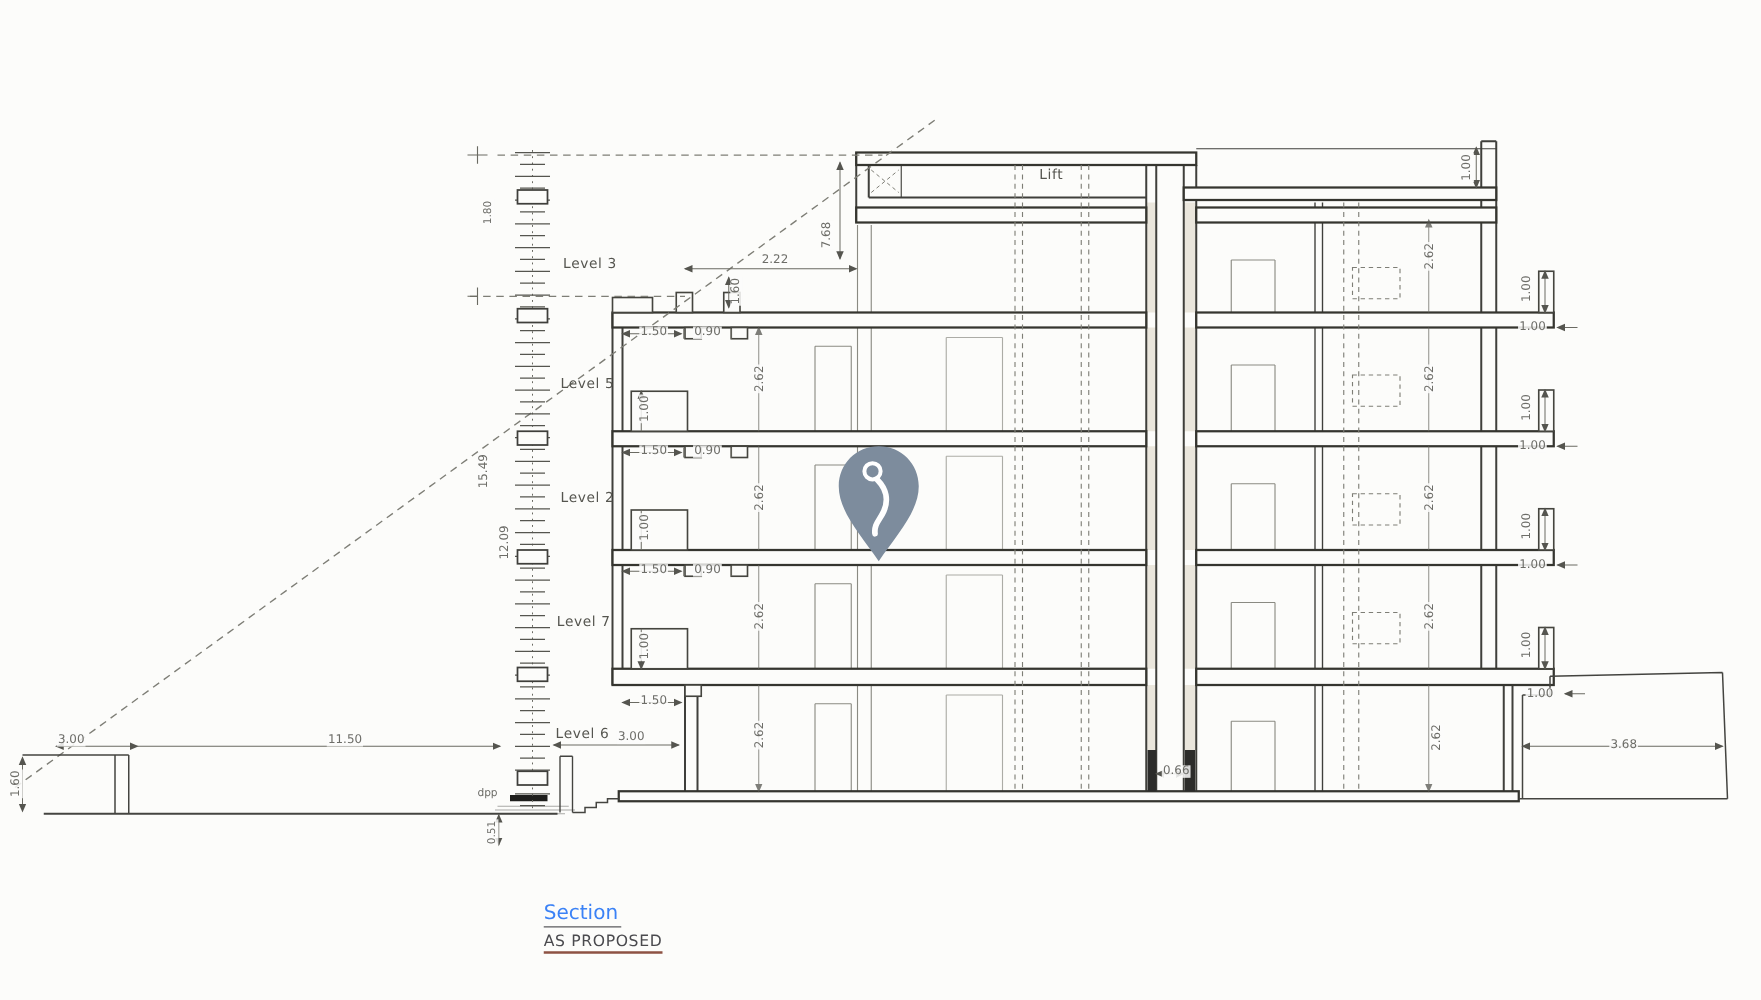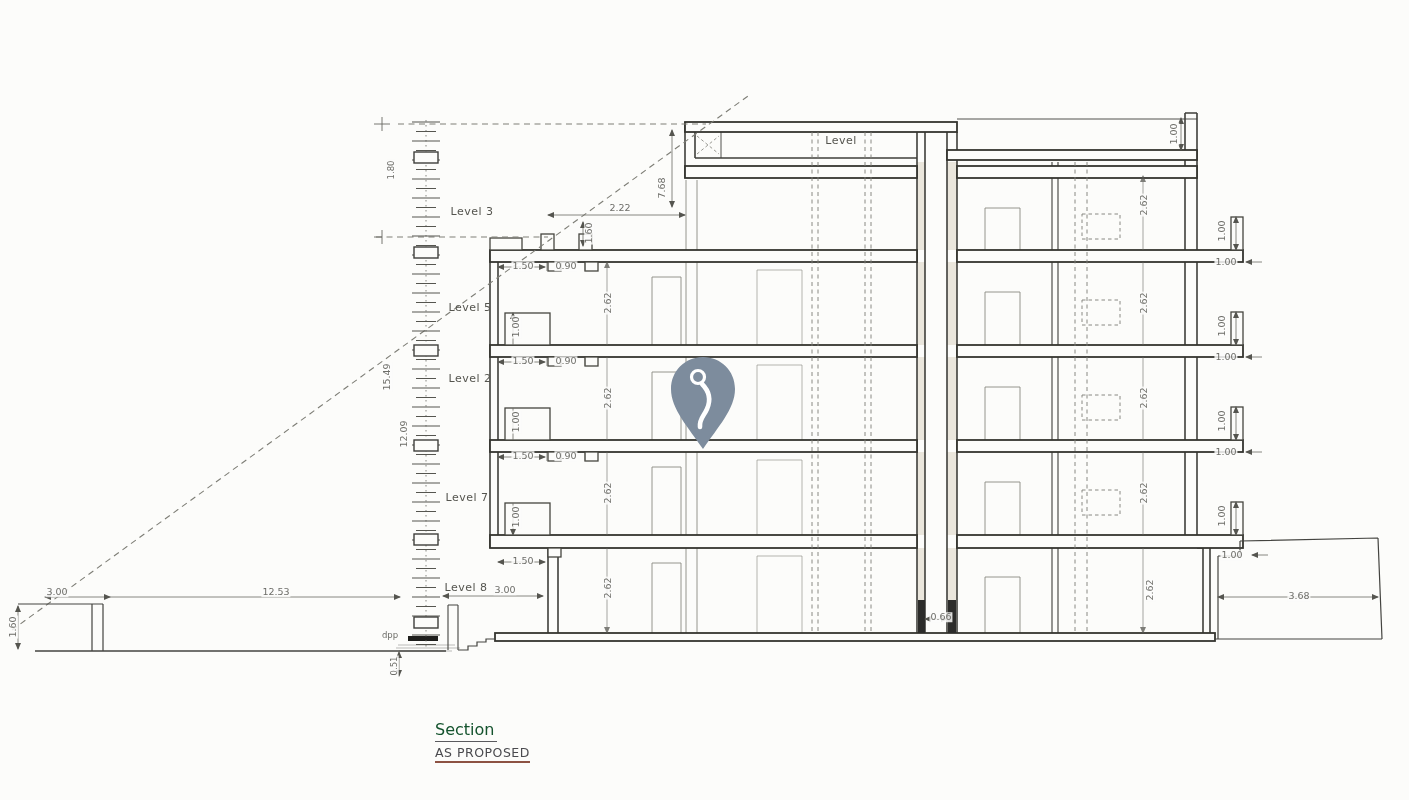--- a/index.html
+++ b/index.html
@@ -6,21 +6,21 @@
   .canvas{position:relative;width:1409px;height:800px;background:#fcfcfa;overflow:hidden;
           font-family:"DejaVu Sans","Liberation Sans",sans-serif;}
   svg{position:absolute;left:0;top:0;}
   .lbl{position:absolute;transform:translate(-50%,-50%);white-space:nowrap;
        font-size:9.5px;color:#6d6d68;background:rgba(252,252,250,.85);
        padding:0 1px;line-height:1;}
   .lbl.v{transform:translate(-50%,-50%) rotate(-90deg);}
   .lbl.room{font-size:11px;color:#55554f;background:transparent;letter-spacing:.5px;}
   .lbl.tiny{font-size:8.5px;}
   .titleblock{position:absolute;left:435px;top:720px;}
-  .titleblock .t{font-size:16px;color:#14532d;border-bottom:1.4px solid #5a5a5e;
+  .titleblock .t{font-size:16px;color:#3b82f6;border-bottom:1.4px solid #5a5a5e;
                  padding-bottom:2px;display:inline-block;min-width:62px;}
   .titleblock .s{font-size:12.5px;color:#4a4a4e;letter-spacing:.5px;margin-top:2px;
                  border-bottom:2px solid #8D5243;padding-bottom:1px;display:inline-block;}
 </style>
 </head>
 <body>
 
 <div class="canvas">
 
 <svg width="1409" height="800" viewBox="0 0 1409 800">
@@ -188,25 +188,25 @@
 
   <g>
     <path d="M703,449 C688,427 671,409 671,389 C671,371 685,357 703,357 C721,357 735,371 735,389 C735,409 718,427 703,449 Z" fill="#7D8C9D"></path>
     <circle cx="698" cy="377" r="6.5" fill="none" stroke="#ffffff" stroke-width="3.2"></circle>
     <path d="M702,384 C709,391 711,400 707,409 C704,416 699,419 700,427" fill="none" stroke="#ffffff" stroke-width="4.6" stroke-linecap="round"></path>
   </g>
 </svg>
 
 <div class="lbl room" style="left:472px;top:211px">Level 3</div>
 <div class="lbl room" style="left:470px;top:307px">Level 5</div>
-<div class="lbl room" style="left:470px;top:378px">Level 2</div>
+<div class="lbl room" style="left:470px;top:398px">Level 2</div>
 <div class="lbl room" style="left:467px;top:497px">Level 7</div>
-<div class="lbl room" style="left:466px;top:587px">Level 8</div>
-
-<div class="lbl room" style="left:841px;top:140px">Level</div>
+<div class="lbl room" style="left:466px;top:587px">Level 6</div>
+
+<div class="lbl room" style="left:841px;top:140px">Lift</div>
 <div class="lbl tiny" style="left:390px;top:635px">dpp</div>
 
 <div class="lbl" style="left:523px;top:266px">1.50</div>
 <div class="lbl" style="left:523px;top:361px">1.50</div>
 <div class="lbl" style="left:523px;top:456px">1.50</div>
 <div class="lbl" style="left:523px;top:561px">1.50</div>
 
 <div class="lbl" style="left:566px;top:266px">0.90</div>
 <div class="lbl" style="left:566px;top:361px">0.90</div>
 <div class="lbl" style="left:566px;top:456px">0.90</div>
@@ -237,21 +237,21 @@
 <div class="lbl" style="left:1232px;top:555px">1.00</div>
 
 <div class="lbl v" style="left:1174px;top:134px">1.00</div>
 
 <div class="lbl" style="left:620px;top:208px">2.22</div>
 <div class="lbl v" style="left:662px;top:188px">7.68</div>
 <div class="lbl v" style="left:589px;top:233px">1.60</div>
 <div class="lbl" style="left:505px;top:590px">3.00</div>
 <div class="lbl v" style="left:13px;top:627px">1.60</div>
 <div class="lbl" style="left:57px;top:592px">3.00</div>
-<div class="lbl" style="left:276px;top:592px">12.53</div>
+<div class="lbl" style="left:276px;top:592px">11.50</div>
 <div class="lbl v tiny" style="left:394px;top:666px">0.51</div>
 <div class="lbl" style="left:941px;top:617px">0.66</div>
 <div class="lbl" style="left:1299px;top:596px">3.68</div>
 <div class="lbl v" style="left:387px;top:377px">15.49</div>
 <div class="lbl v" style="left:404px;top:434px">12.09</div>
 <div class="lbl v tiny" style="left:391px;top:170px">1.80</div>
 
 <div class="titleblock">
   <div class="t">Section</div><br>
   <div class="s">AS PROPOSED</div>

